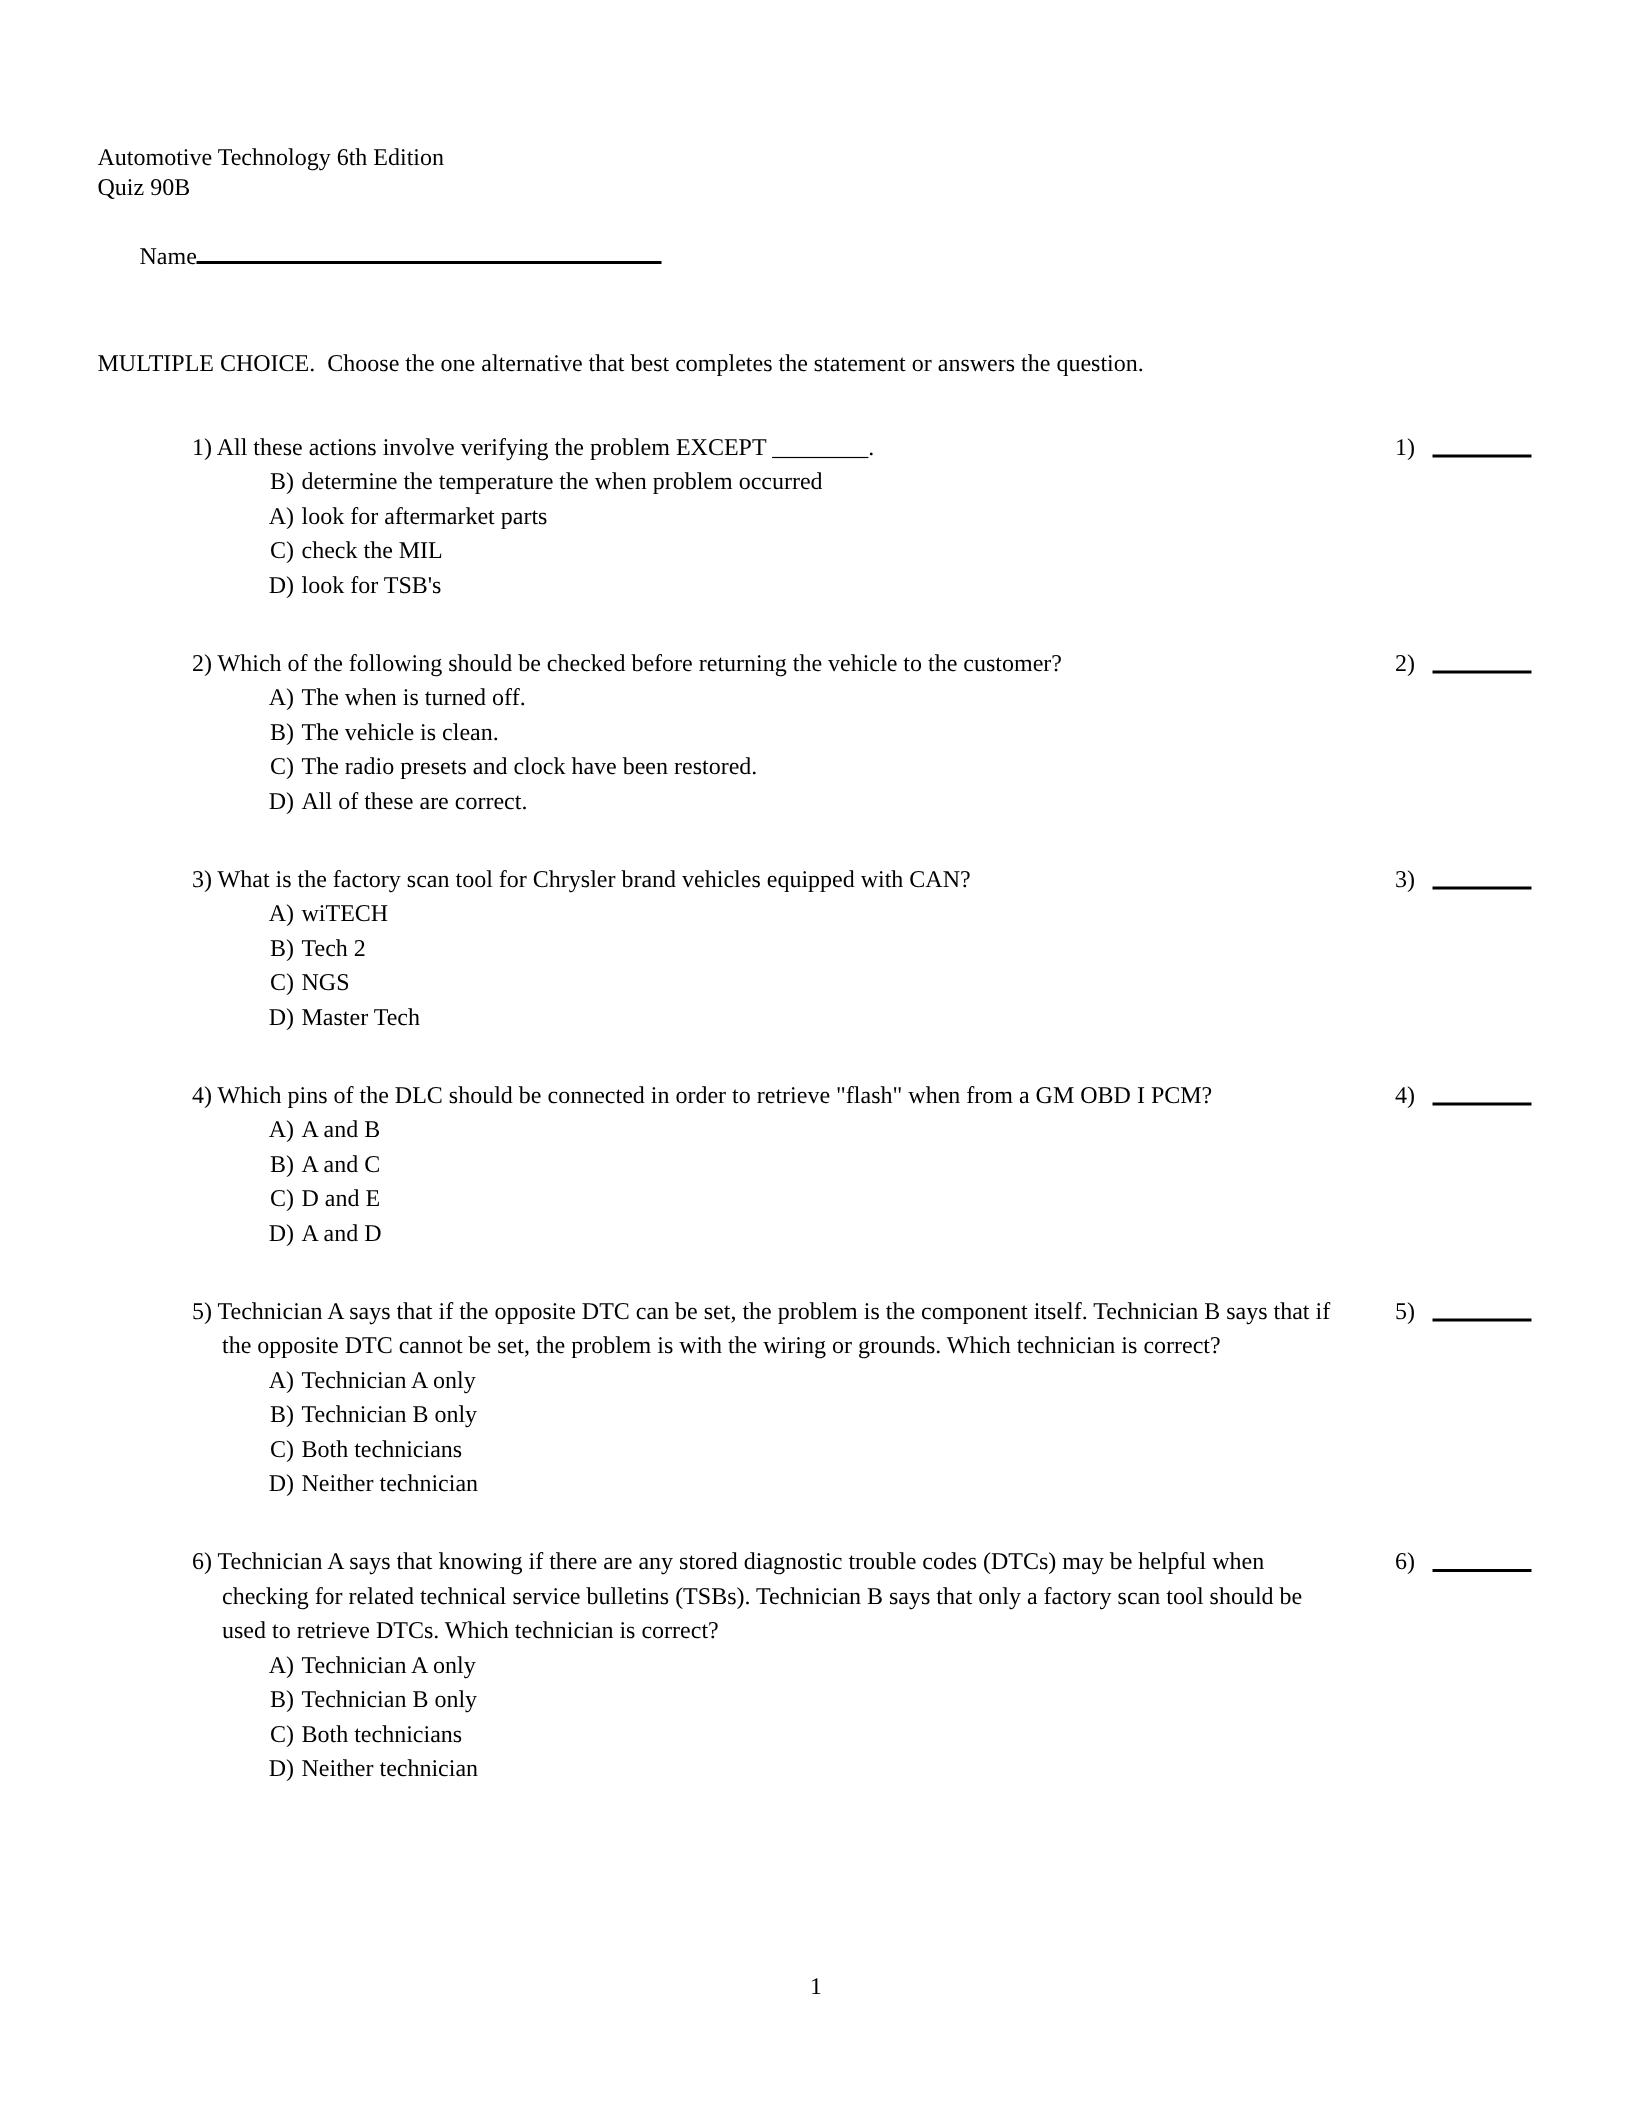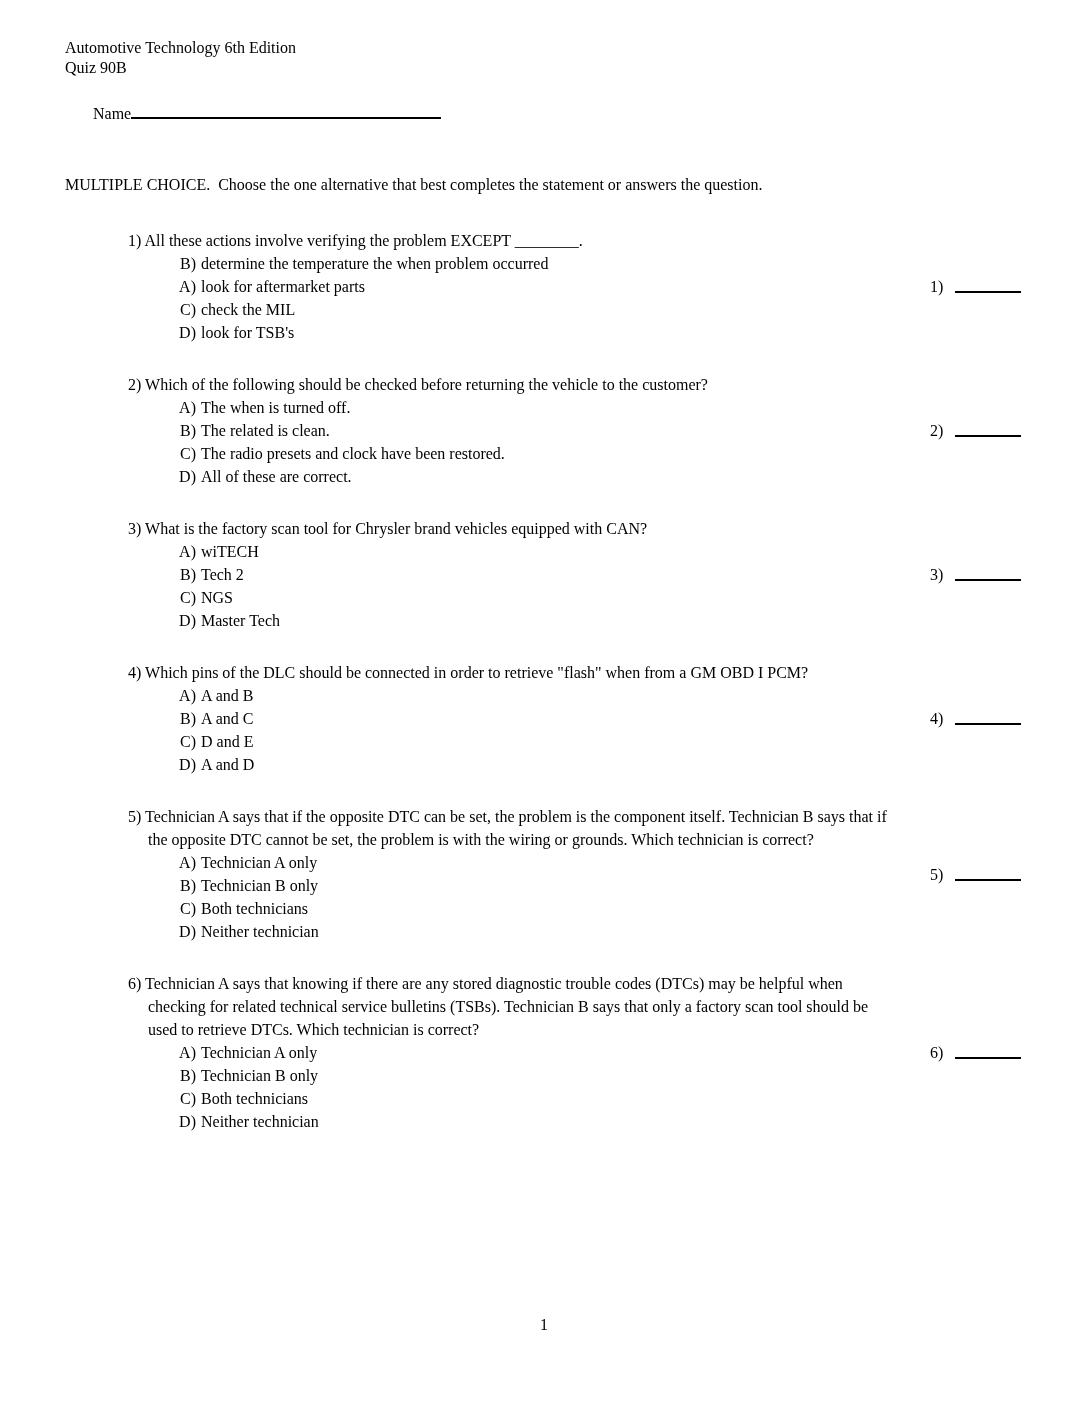--- a/index.html
+++ b/index.html
@@ -7,21 +7,21 @@
   .page {
     position: relative;
     width: 1088px;
     height: 1408px;
     margin: 0 auto;
     background: #ffffff;
     color: #000000;
     font-family: "Liberation Serif", "DejaVu Serif", serif;
     font-size: 16px;
     line-height: 23px;
-    padding: 38px 0 0 65px;
+    padding: 96px 0 0 65px;
     overflow: hidden;
   }
   .header-line { line-height: 20px; }
   .name-row { margin-top: 24px; margin-left: 28px; }
   .name-label { display: inline-block; }
   .name-blank {
     display: inline-block;
     width: 310px;
     border-bottom: 2px solid #000;
     height: 16px;
@@ -32,21 +32,21 @@
     font-weight: normal;
     white-space: pre-wrap;
   }
   .questions {
     margin-top: 33px;
     margin-left: 63px; 
     width: 899px;
   }
   .question {
     display: flex;
-    align-items: center;
+    align-items: flex-start;
     margin-bottom: 29px;
   }
   .q-main {
     flex: 0 0 802px;
     padding-right: 30px;
   }
   .q-line {
     padding-left: 20px;
     text-indent: -20px;
   }
@@ -132,21 +132,21 @@
       <div class="q-line">
         <span class="q-num">2)</span>
         <span class="q-text">Which of the following should be checked before returning the vehicle to the customer?</span>
       </div>
       <div class="q-options">
   <div class="option">
     <span class="opt-letter">A)</span><span class="opt-text">The when is turned off.</span>
   </div>
 
   <div class="option">
-    <span class="opt-letter">B)</span><span class="opt-text">The related is clean.</span>
+    <span class="opt-letter">B)</span><span class="opt-text">The vehicle is clean.</span>
   </div>
 
   <div class="option">
     <span class="opt-letter">C)</span><span class="opt-text">The radio presets and clock have been restored.</span>
   </div>
 
   <div class="option">
     <span class="opt-letter">D)</span><span class="opt-text">All of these are correct.</span>
   </div>
 </div>

